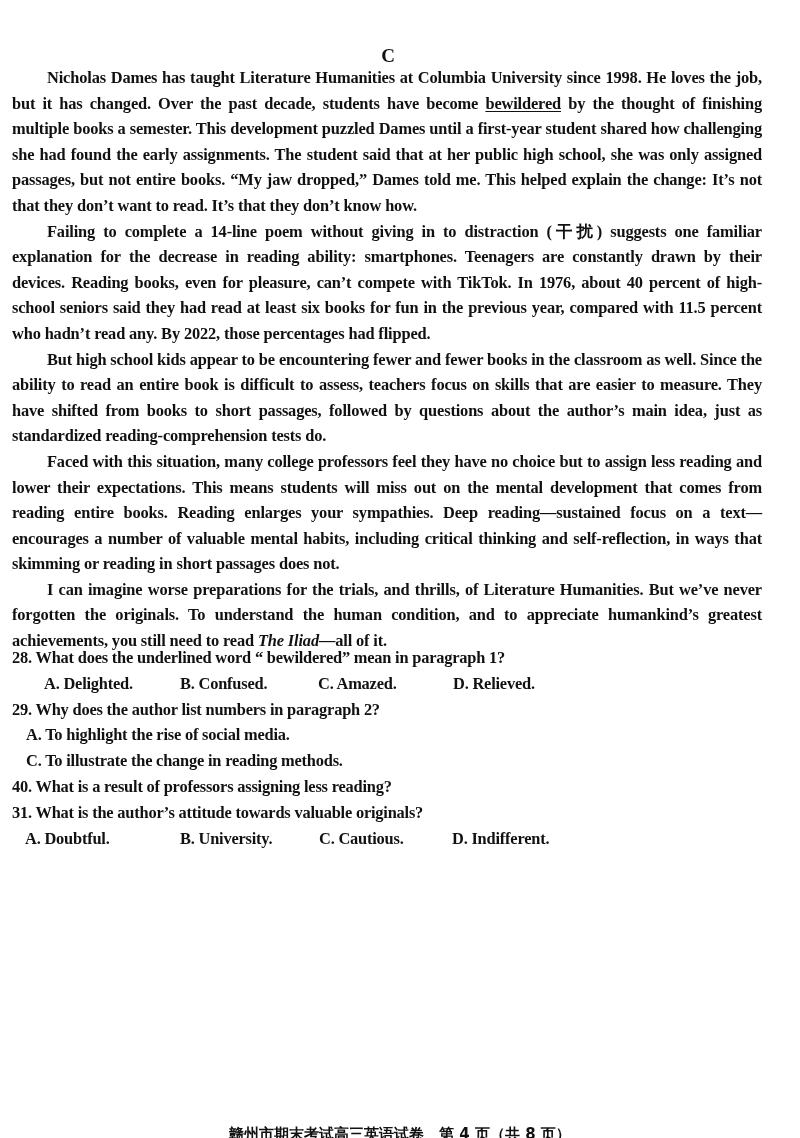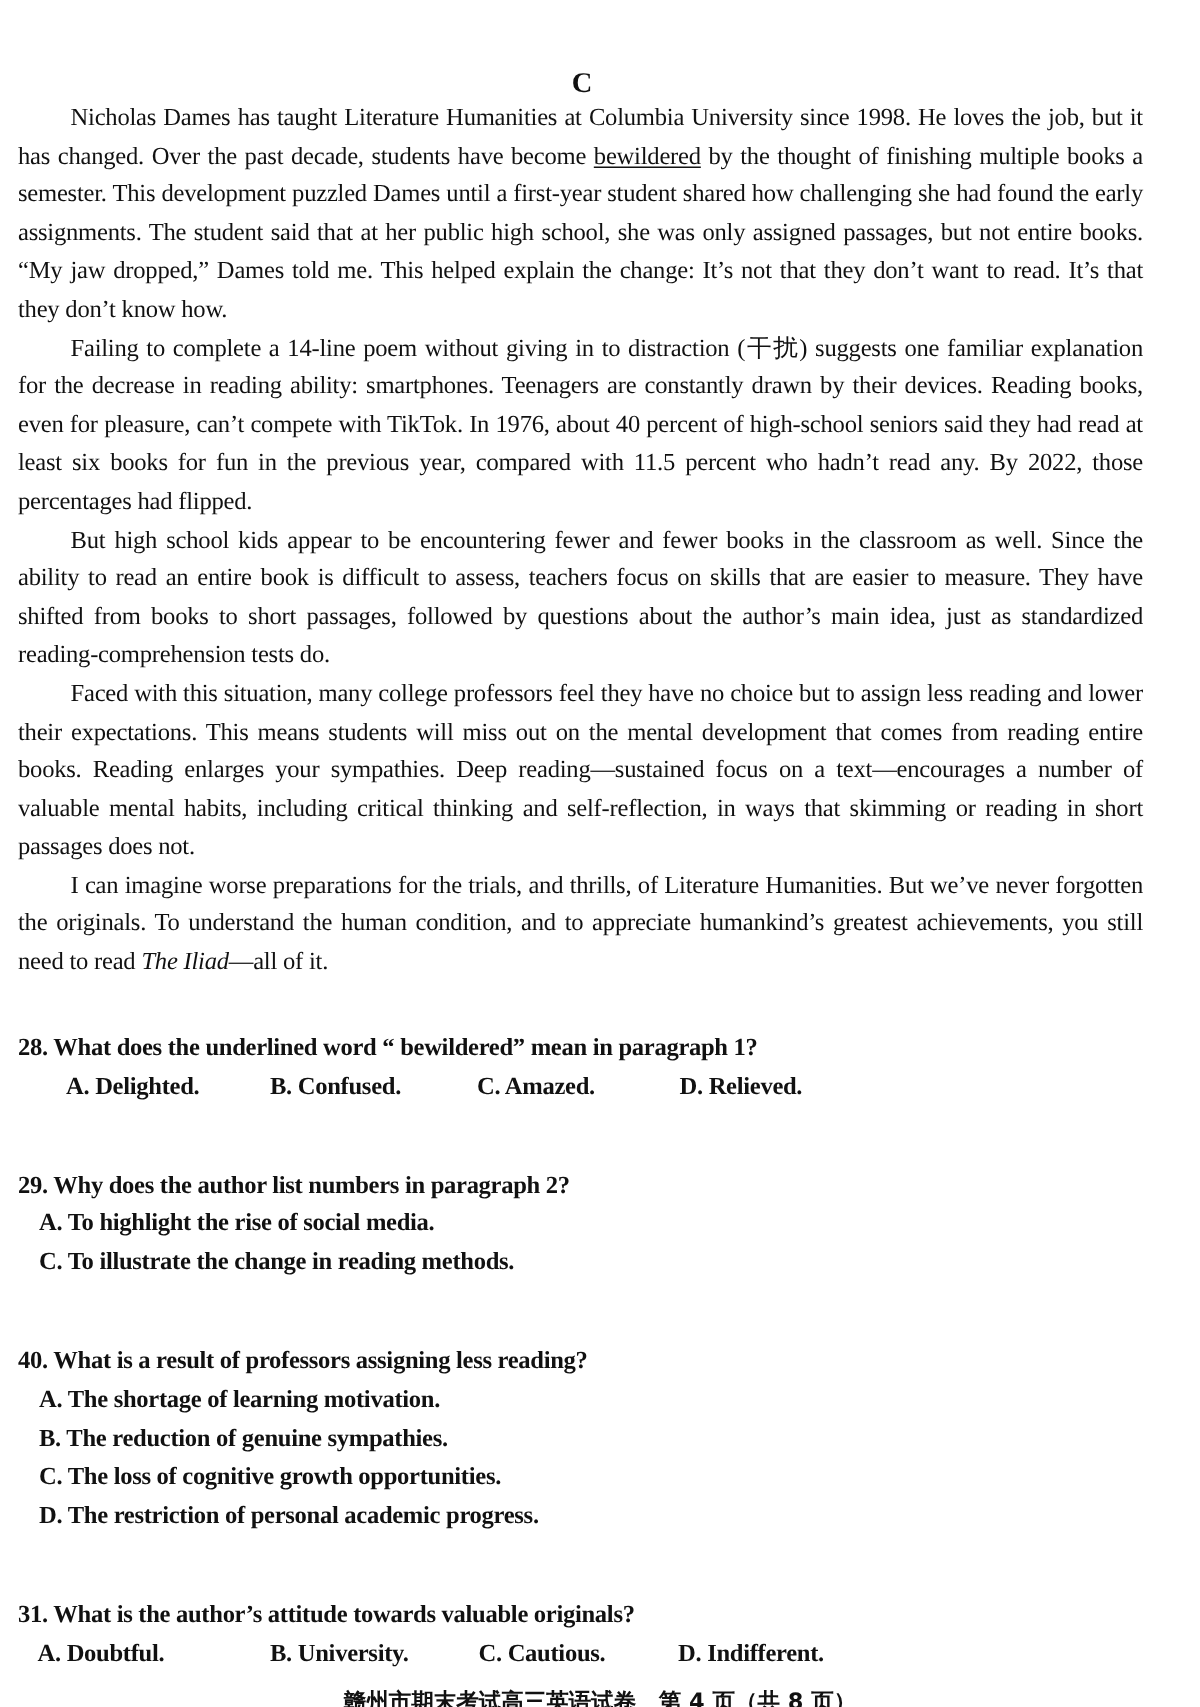--- a/index.html
+++ b/index.html
@@ -33,21 +33,21 @@
       line-height: 24px;
     }
     .passage {
       position: absolute;
       left: 12px;
       top: 65px;
       width: 750px;
       font-size: 16.4px;
       line-height: 25.6px;
       letter-spacing: -0.15px;
-      font-weight: normal;
+      font-weight: bold;
     }
     .passage p {
       margin: 0;
       text-indent: 35px;
       text-align: justify;
       text-align-last: left;
     }
     .underlined {
       text-decoration: underline;
       text-underline-offset: 2px;
@@ -63,21 +63,20 @@
       font-size: 16.4px;
       line-height: 25.8px;
       font-weight: bold;
       letter-spacing: -0.2px;
     }
     .question {
       margin: 0;
     }
     .q-stem {
       display: block;
-      margin-top: 40px;
     }
     .opts-inline {
       position: relative;
       height: 25.8px;
     }
     .opts-inline .opt {
       position: absolute;
       top: 0;
       white-space: nowrap;
     }
@@ -137,26 +136,20 @@
     <div class="question">
       <span class="q-stem"><span>29.</span> <span>Why does the author list numbers in paragraph 2?</span></span>
       <div class="opts-stacked">
         <span class="opt">A. To highlight the rise of social media.</span>
         <span class="opt">C. To illustrate the change in reading methods.</span>
       </div>
     </div>
 
     <div class="question">
       <span class="q-stem"><span>40.</span> <span>What is a result of professors assigning less reading?</span></span>
-      <div class="opts-stacked">
-        <span class="opt">A. The shortage of learning motivation.</span>
-        <span class="opt">B. The reduction of genuine sympathies.</span>
-        <span class="opt">C. The loss of cognitive growth opportunities.</span>
-        <span class="opt">D. The restriction of personal academic progress.</span>
-      </div>
     </div>
 
     <div class="question">
       <span class="q-stem"><span>31.</span> <span>What is the author’s attitude towards valuable originals?</span></span>
       <div class="opts-inline q31">
         <span class="opt o0">A. Doubtful.</span>
         <span class="opt o1">B. University.</span>
         <span class="opt o2">C. Cautious.</span>
         <span class="opt o3">D. Indifferent.</span>
       </div>

